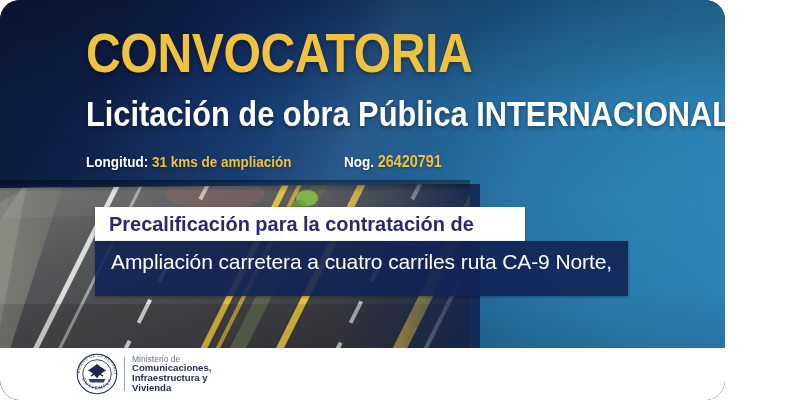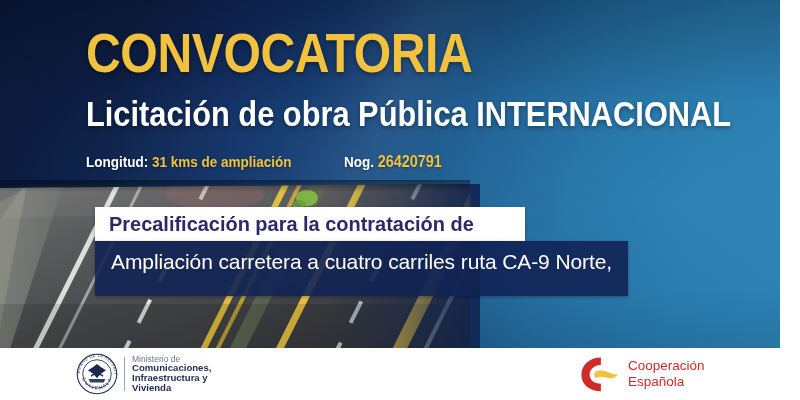--- a/index.html
+++ b/index.html
@@ -2,22 +2,23 @@
 <html><head>
 <meta charset="utf-8">
 <style>
   html,body{margin:0;padding:0;}
   body{
     width:800px;height:400px;overflow:hidden;
     font-family:"Liberation Sans",sans-serif;
     background:#ffffff;
   }
   #poster{
-    position:relative;width:780px;height:400px;overflow:hidden;
+    position:relative;width:725px;height:400px;overflow:hidden;
     background:#0d1b3e;
+    border-radius:20px;
   }
 
   
   .bg-base{
     position:absolute;inset:0;
     background:linear-gradient(100deg,
       #0b1a3c 0%, #0d1e45 16%, #112a5e 30%,
       #14396f 44%, #1a5285 58%, #20689a 72%,
       #2576a8 86%, #2a7cb0 100%);
   }
@@ -267,27 +268,15 @@
                  C34 48 44 42 56 40 C70 37 80 30 80 20 C80 12 66 4 46 4 Z" fill="#2b5f8e"></path>
         <path d="M54 12 C74 14 92 26 92 44 C92 62 76 74 58 78
                  C70 70 76 62 76 54 C76 44 66 40 56 38 C48 36 44 30 46 22
                  C47 17 50 13 54 12 Z" fill="#2b5f8e"></path>
         <circle cx="62" cy="26" r="3.4" fill="#ffffff"></circle>
         <path d="M40 56 C46 58 52 62 56 68" stroke="#ffffff" stroke-width="2.6" fill="none" stroke-linecap="round"></path>
       </svg>
       <span class="bid-word">BID</span>
     </div>
 
-    <div class="logo logo-coop">
-      <svg class="coop-mark" viewBox="0 0 110 96">
-        <path d="M60 4 C30 4 8 24 8 50 C8 76 30 94 60 94 L60 74
-                 C42 74 30 64 30 50 C30 36 42 24 60 24 Z" fill="#d02a2a"></path>
-        <path d="M44 42 C56 36 70 38 82 44 C92 49 100 50 106 47
-                 C100 58 88 62 76 58 C66 55 56 54 48 58 C43 60 41 52 44 42 Z" fill="#f2c23e"></path>
-      </svg>
-      <div class="coop-txt">
-        <span class="c1">Cooperación</span>
-        <span class="c2">Española</span>
-      </div>
-    </div>
 
   </div>
 </div>
 
 </body></html>

